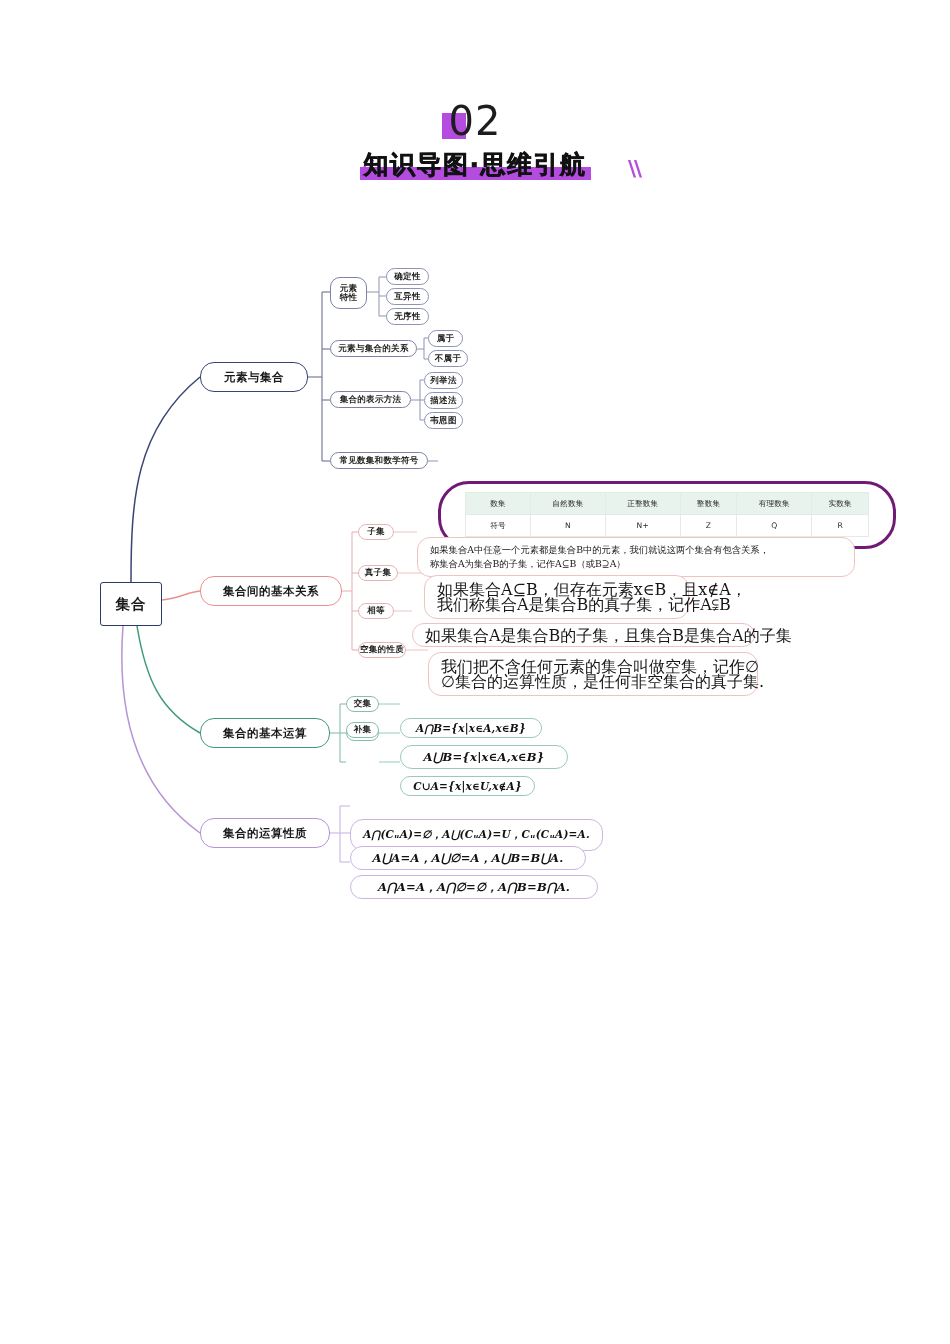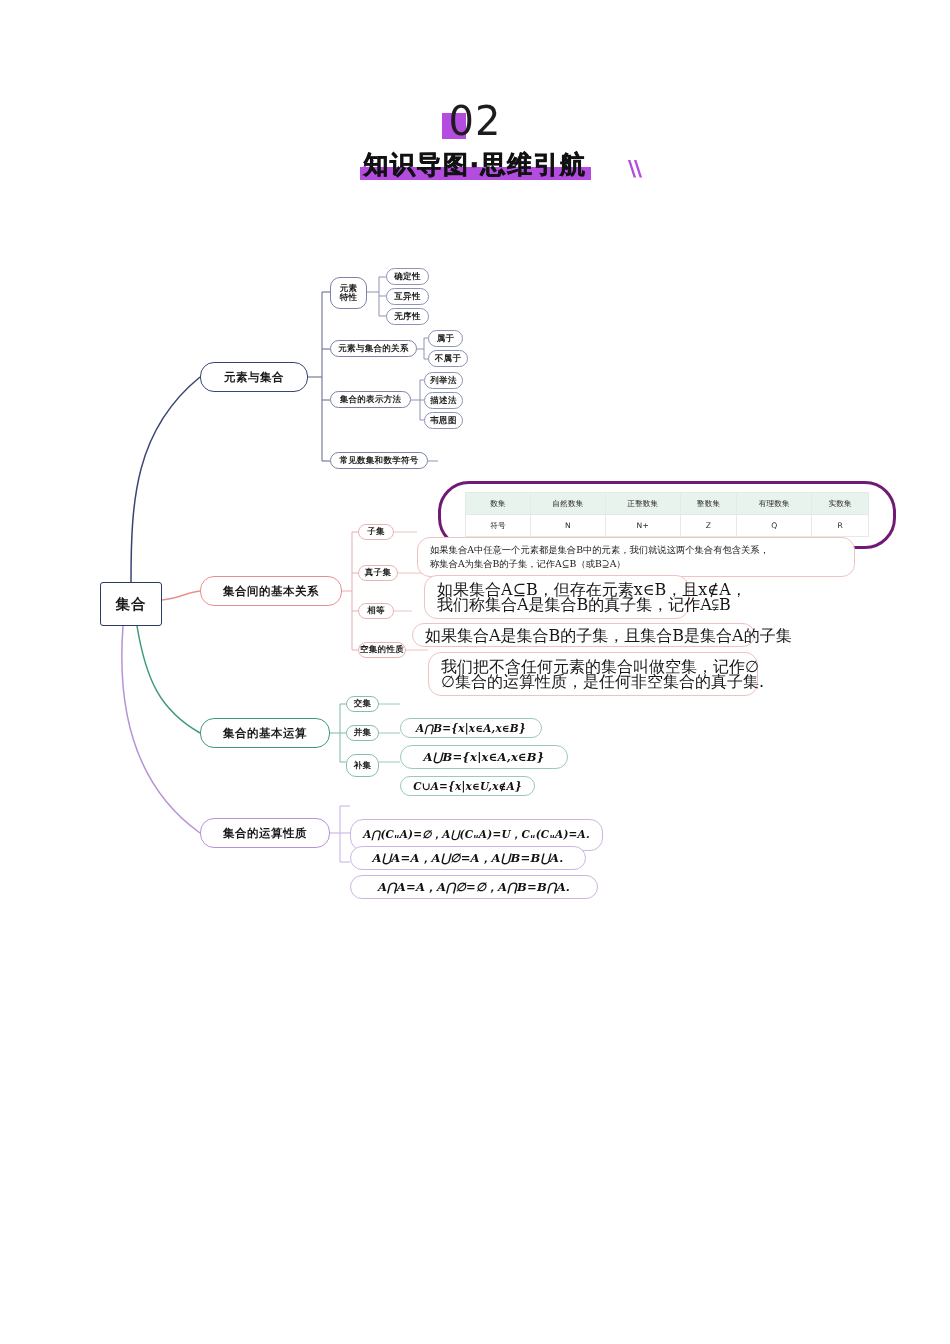--- a/index.html
+++ b/index.html
@@ -427,21 +427,21 @@
   <div class="node b2 green" style="left:346px; top:696px; width:33px; height:16px;">交集</div>
   <div class="dbox green fx" style="left:400px; top:694px; width:142px; height:20px;">
     <span class="formula">A⋂B={x|x∈A,x∈B}</span>
   </div>
 
   <div class="node b2 green" style="left:346px; top:725px; width:33px; height:16px;">并集</div>
   <div class="dbox green fx" style="left:400px; top:721px; width:168px; height:24px;">
     <span class="formula lg">A⋃B={x|x∈A,x∈B}</span>
   </div>
 
-  <div class="node b2 green" style="left:346px; top:754px; width:33px; height:23px;">补集</div>
+  <div class="node b2 green" style="left:346px; top:722px; width:33px; height:16px;">补集</div>
   <div class="dbox green fx" style="left:400px; top:752px; width:135px; height:20px;">
     <span class="formula">C∪A={x|x∈U,x∉A}</span>
   </div>
 
   <div class="node b1" id="b1-4">集合的运算性质</div>
 
   <div class="dbox purple fx" style="left:350px; top:795px; width:253px; height:32px;">
     <span class="formula">A⋂(CᵤA)=∅，A⋃(CᵤA)=U，Cᵤ(CᵤA)=A.</span>
   </div>
   <div class="dbox purple fx" style="left:350px; top:822px; width:236px; height:24px;">

